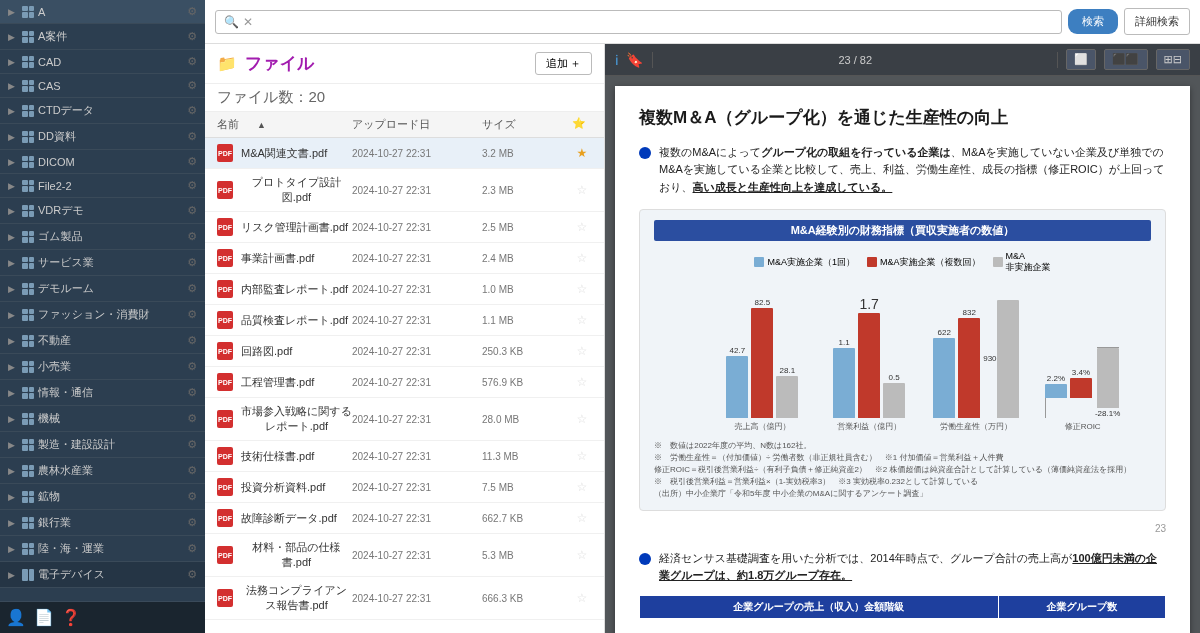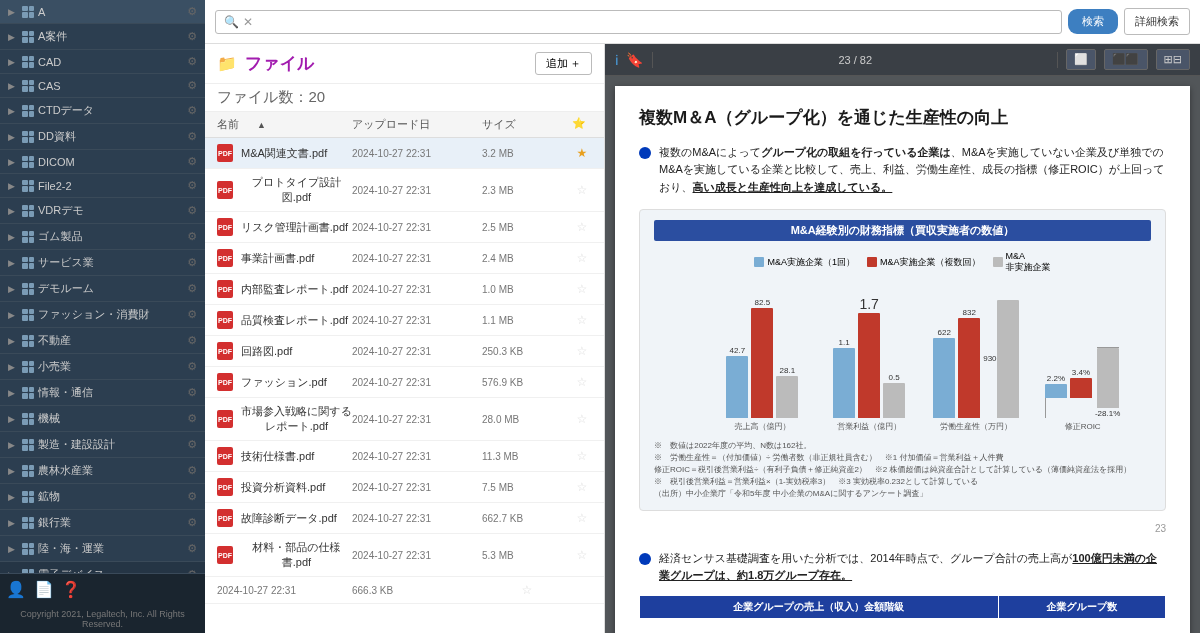--- a/index.html
+++ b/index.html
@@ -537,21 +537,20 @@
     </span>
     <span style="flex:1;font-size:11px;color:#ccc;">電子デバイス</span>
     <span style="font-size:11px;color:#666;margin-left:auto;">⚙</span>
       </div>
     </div>
   <div class="sidebar-footer">
     <span class="sidebar-footer-icon">👤</span>
     <span class="sidebar-footer-icon">📄</span>
     <span class="sidebar-footer-icon">❓</span>
   </div>
-  <div class="copyright">Copyright 2021, Legaltech, Inc. All Rights Reserved.</div>
 </div>
 
 <div id="main">
 
   <div id="search-bar">
     <div class="search-wrapper">
       <span class="search-icon">🔍</span>
       <span class="search-clear">✕</span>
     </div>
     <button class="btn-search">検索</button>
@@ -641,21 +640,21 @@
       <div class="pdf-icon">PDF</div>
       <span>回路図.pdf</span>
     </div>
     <div class="file-date">2024-10-27 22:31</div>
     <div class="file-size">250.3 KB</div>
     <div class="file-star ">☆</div>
   </div>
             <div class="table-row">
     <div class="file-name-cell">
       <div class="pdf-icon">PDF</div>
-      <span>ファッション.pdf</span>
+      <span>工程管理書.pdf</span>
     </div>
     <div class="file-date">2024-10-27 22:31</div>
     <div class="file-size">576.9 KB</div>
     <div class="file-star ">☆</div>
   </div>
             <div class="table-row">
     <div class="file-name-cell">
       <div class="pdf-icon">PDF</div>
       <span>市場参入戦略に関するレポート.pdf</span>
     </div>
@@ -693,20 +692,24 @@
             <div class="table-row">
     <div class="file-name-cell">
       <div class="pdf-icon">PDF</div>
       <span>材料・部品の仕様書.pdf</span>
     </div>
     <div class="file-date">2024-10-27 22:31</div>
     <div class="file-size">5.3 MB</div>
     <div class="file-star ">☆</div>
   </div>
             <div class="table-row">
+    <div class="file-name-cell">
+      <div class="pdf-icon">PDF</div>
+      <span>法務コンプライアンス報告書.pdf</span>
+    </div>
     <div class="file-date">2024-10-27 22:31</div>
     <div class="file-size">666.3 KB</div>
     <div class="file-star ">☆</div>
   </div>
           </div>
       </div>
     </div>
 
     <div id="doc-panel">
       <div id="doc-toolbar">

